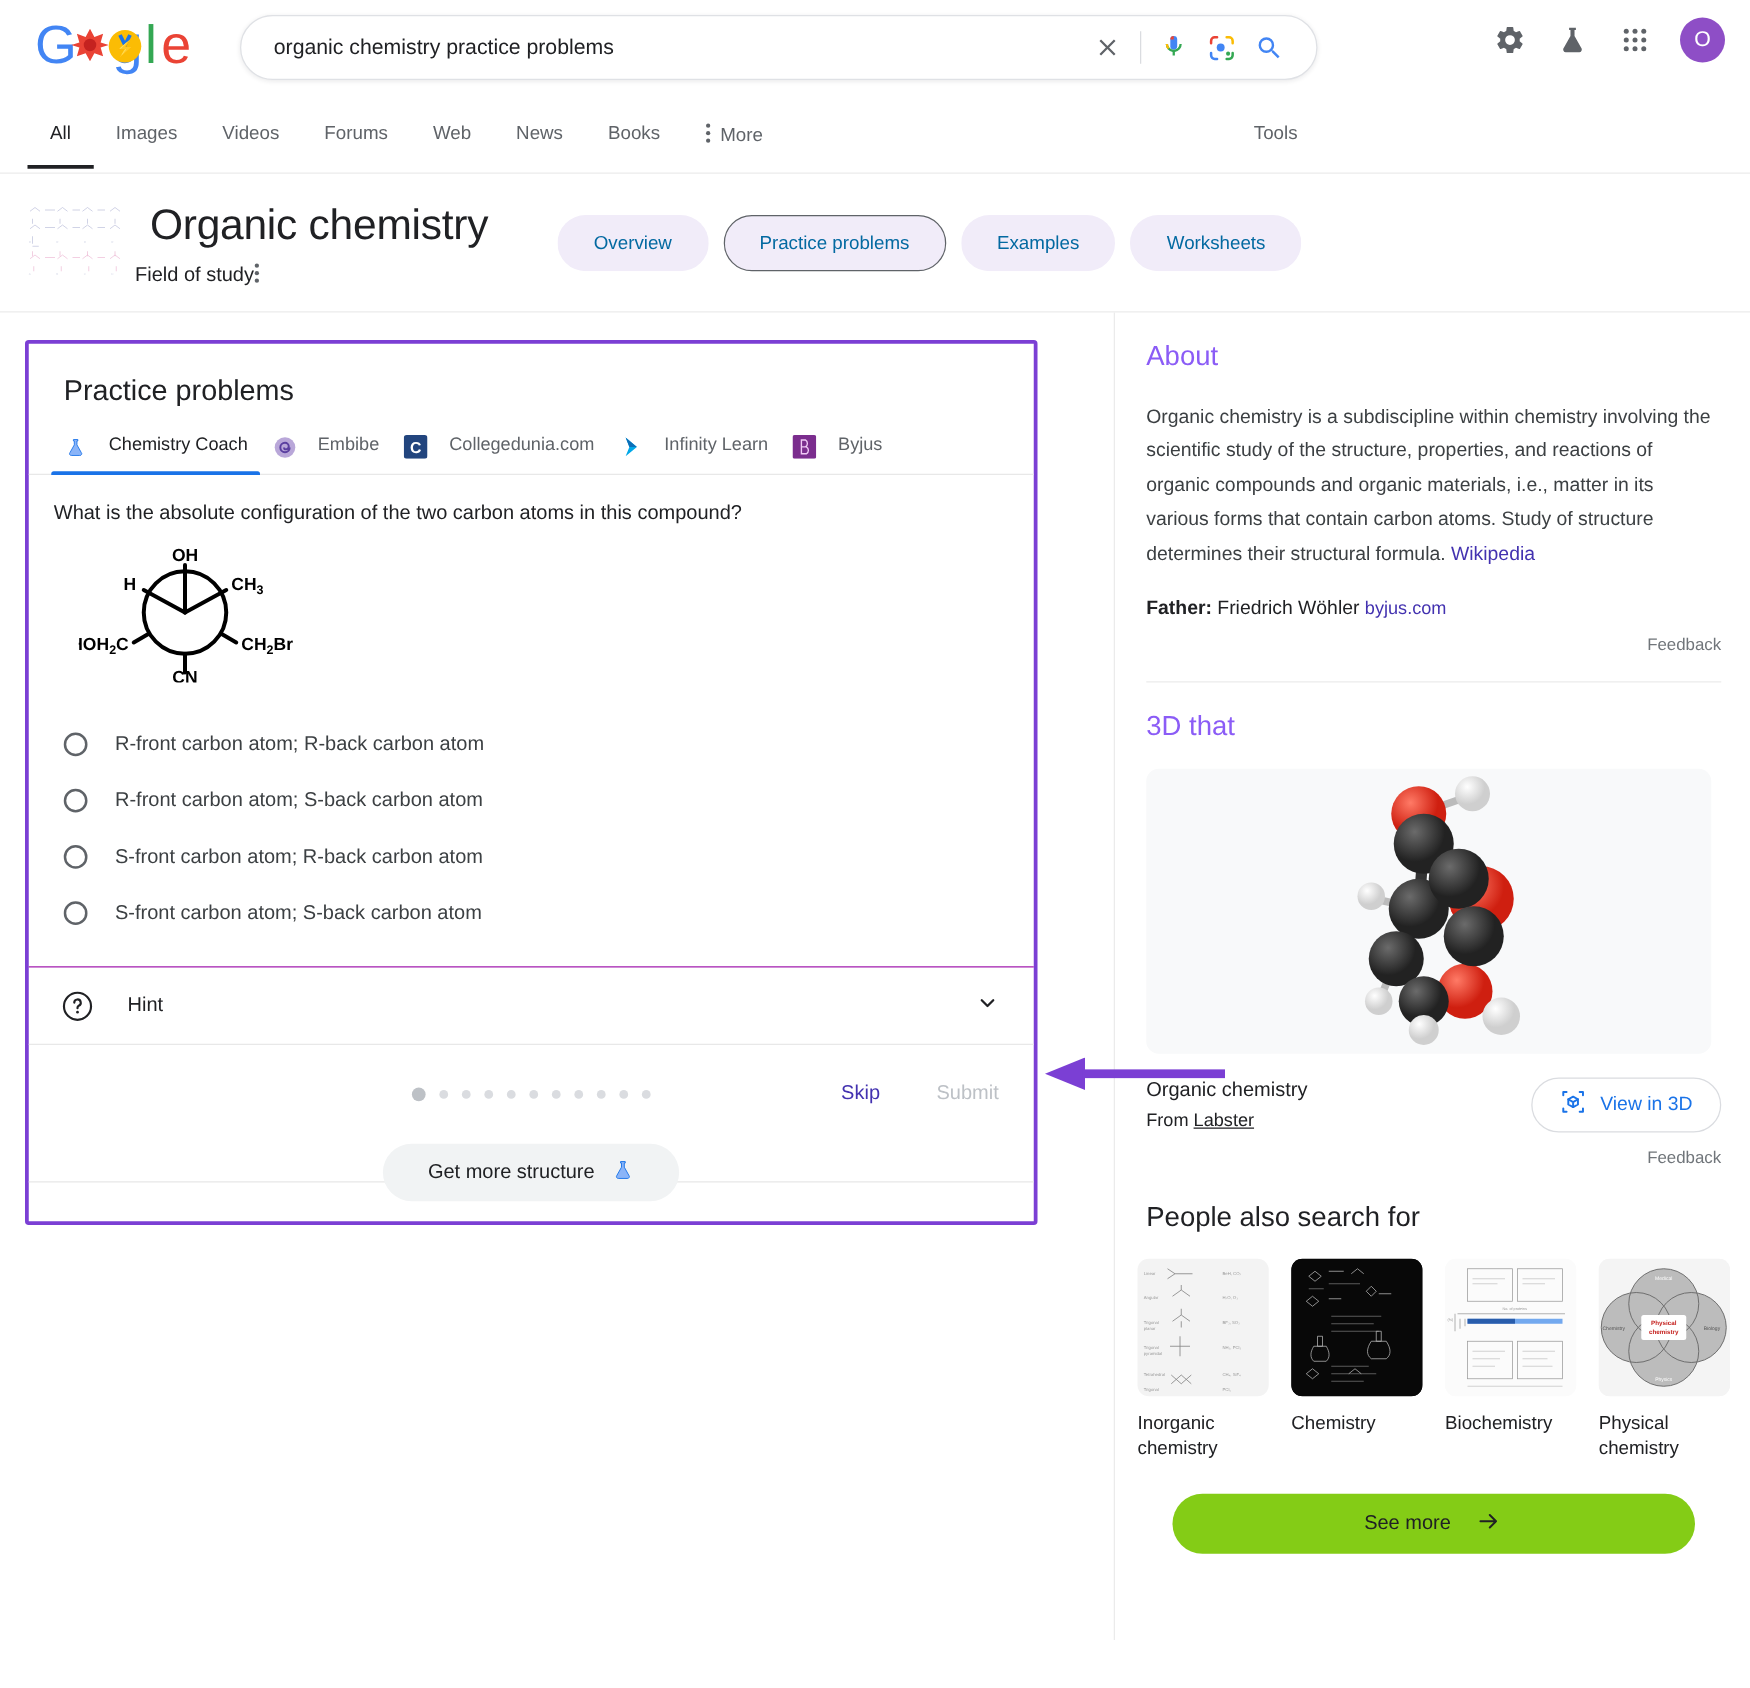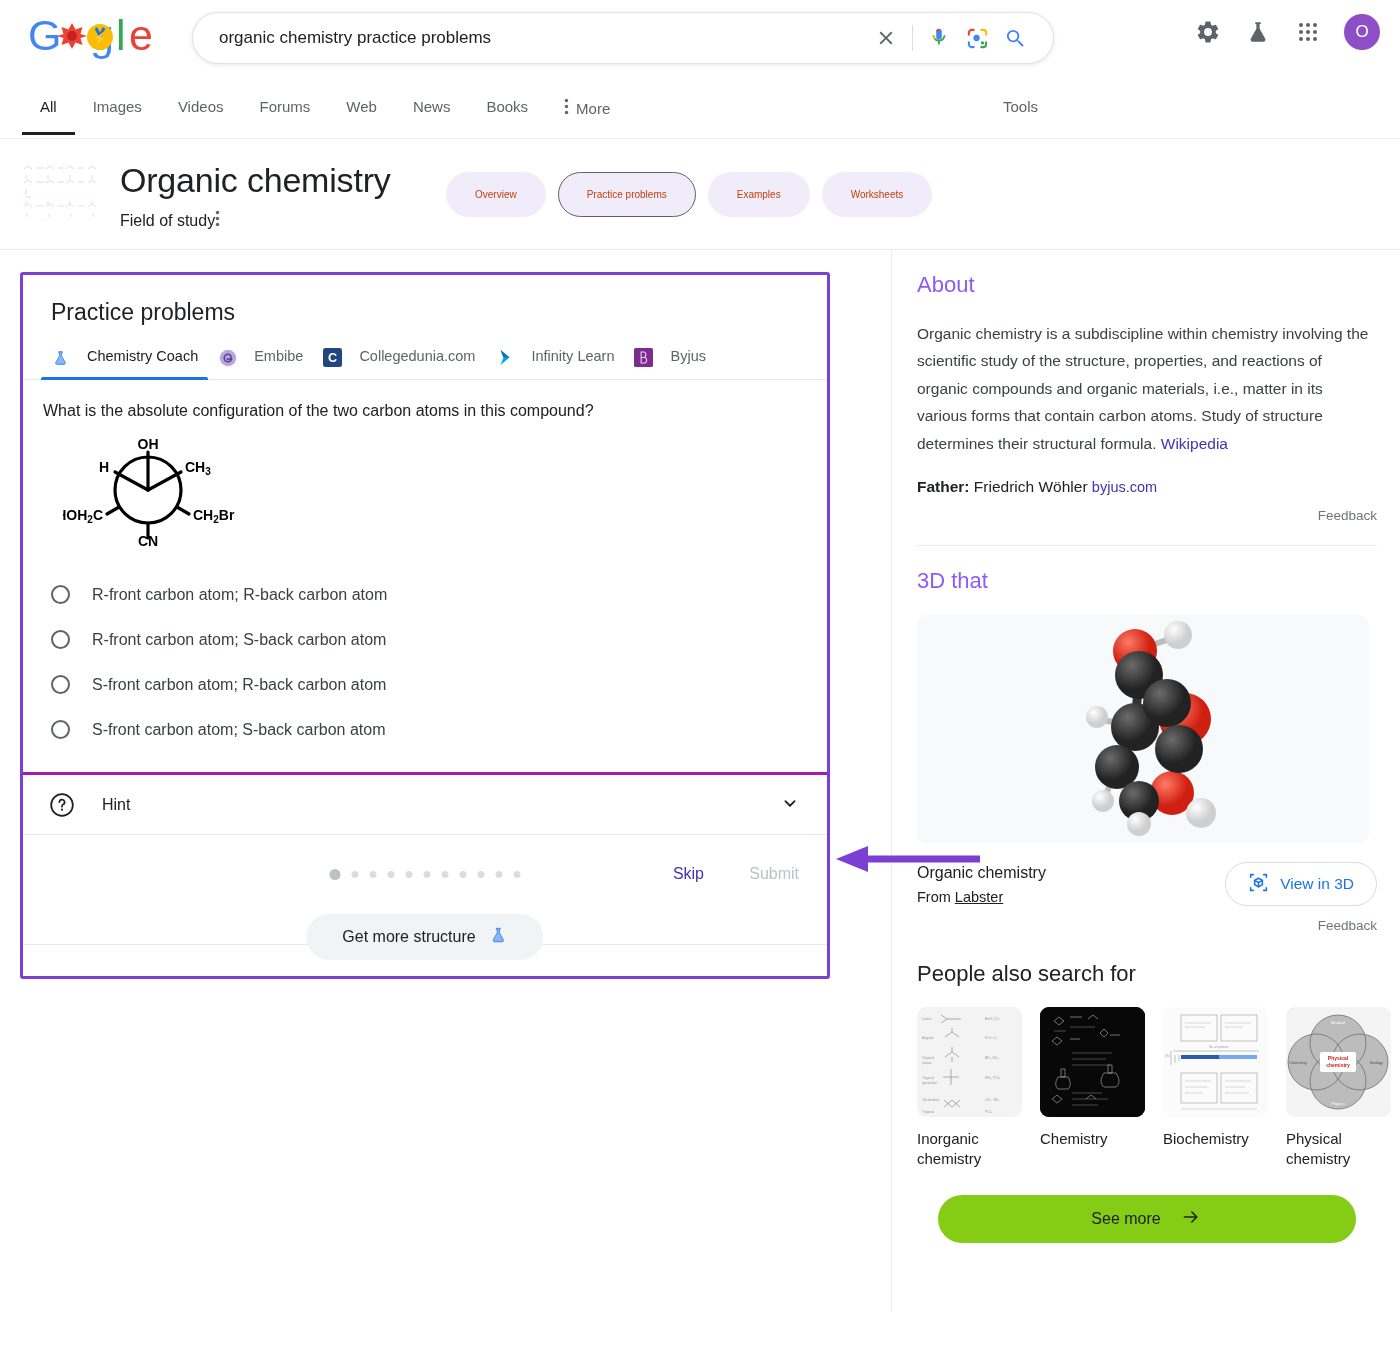--- a/index.html
+++ b/index.html
@@ -45,25 +45,25 @@
     font-size:15px; color:#5f6368; padding:18px 18px 17px; cursor:pointer; white-space:nowrap;
   }
   .navitem.active { color:#202124; border-bottom:3px solid #202124; }
   .navitem.more { display:flex; align-items:center; gap:7px; }
   .tools { position:absolute; left:1003px; top:18px; font-size:15px; color:#5f6368; cursor:pointer; }
 
   
   .kp-head { position:relative; height:111px; border-bottom:1px solid #ebebeb; }
   .kp-thumb { position:absolute; left:20px; top:22px; width:83px; height:62px; }
   .kp-title { position:absolute; left:120px; top:22px; font-size:34px; color:#202124; letter-spacing:-.2px; }
-  .kp-sub { position:absolute; left:120px; top:71px; font-size:16px; color:#202124; display:flex; align-items:center; gap:0; }
+  .kp-sub { position:absolute; left:108px; top:71px; font-size:16px; color:#202124; display:flex; align-items:center; gap:0; }
   .kp-chips { position:absolute; left:446px; top:33px; display:flex; gap:12px; }
   .chip {
     height:45px; padding:0 28px; border-radius:23px; background:#f1ecf9;
-    display:flex; align-items:center; font-size:10px; color:#c2410c; cursor:pointer;
+    display:flex; align-items:center; font-size:15px; color:#0369a1; cursor:pointer;
     border:1px solid transparent; white-space:nowrap;
   }
   .chip.sel { border:1px solid #5f6368; background:#f1ecf9; }
 
   
   .cols { position:relative; }
   .vdiv { position:absolute; left:891px; top:0; width:1px; height:1062px; background:#ebebeb; }
 
   
   .card {
@@ -85,21 +85,21 @@
   .ptab-ic { width:19px; height:19px; flex:0 0 19px; display:flex; align-items:center; justify-content:center; }
   .q-topics { font-size:15px; color:#5f6368; padding:24px 0 0 28px; }
   .q-text { font-size:16px; color:#202124; padding:20px 20px 0; line-height:1.4; }
   .q-mol { padding:12px 0 0 40px; }
   .opts { padding:22px 0 0 0; }
   .opt { display:flex; align-items:center; gap:22px; padding:13px 0 13px 28px; cursor:pointer; }
   .radio { width:19px; height:19px; border:2px solid #5f6368; border-radius:50%; flex:0 0 19px; }
   .opt-lab { font-size:16px; color:#3c4043; }
   .hintrow {
     display:flex; align-items:center; padding:0 26px; height:62px;
-    border-top:3px solid #a21caf; cursor:pointer; margin-top:20px;
+    border-top:1px solid #a21caf; cursor:pointer; margin-top:20px;
   }
   .hint-q { width:26px; height:26px; flex:0 0 26px; }
   .hint-lab { font-size:16px; color:#202124; margin-left:27px; flex:1; }
   .navbar2 { position:relative; height:80px; border-top:1px solid #e8e8e8; }
   .dots { position:absolute; left:50%; transform:translateX(-50%); top:34px; display:flex; align-items:center; gap:11px; }
   .dot { width:7px; height:7px; border-radius:50%; background:#dadce0; }
   .dot.on { width:11px; height:11px; background:#bdc1c6; }
   .skip { position:absolute; right:123px; top:30px; font-size:16px; color:#4332b0; cursor:pointer; }
   .submit { position:absolute; right:28px; top:30px; font-size:16px; color:#bdc1c6; cursor:pointer; }
   .gmp-wrap { position:relative; height:62px; }
@@ -127,21 +127,21 @@
   .model-cap { display:flex; align-items:flex-start; justify-content:space-between; margin-top:19px; }
   .mc-name { font-size:16px; color:#202124; line-height:1.35; }
   .mc-from { font-size:14.5px; color:#202124; margin-top:5px; }
   .mc-from u { text-decoration:underline; cursor:pointer; }
   .v3d {
     height:44px; padding:0 22px; border:1px solid #dadce0; border-radius:22px;
     display:flex; align-items:center; gap:11px; font-size:15.5px; color:#1a73e8; cursor:pointer;
     background:#fff;
   }
   .pasf-title { font-size:22px; color:#202124; margin-top:28px; }
-  .pasf-grid { display:flex; gap:18px; margin-top:20px; }
+  .pasf-grid { display:flex; gap:18px; margin-top:20px;justify-content:center; }
   .pasf-item { width:105px; cursor:pointer; }
   .pasf-thumb { width:105px; height:110px; border-radius:9px; overflow:hidden; background:#f5f5f5; }
   .pasf-lab { font-size:15px; color:#202124; margin-top:12px; line-height:1.3; }
   .seemore {
     height:48px; width:418px; margin:27px auto 0; border-radius:24px; background:#84cc16;
     display:flex; align-items:center; justify-content:center; gap:18px;
     font-size:16px; color:#202124; cursor:pointer;
   }
 </style>
 </head>

